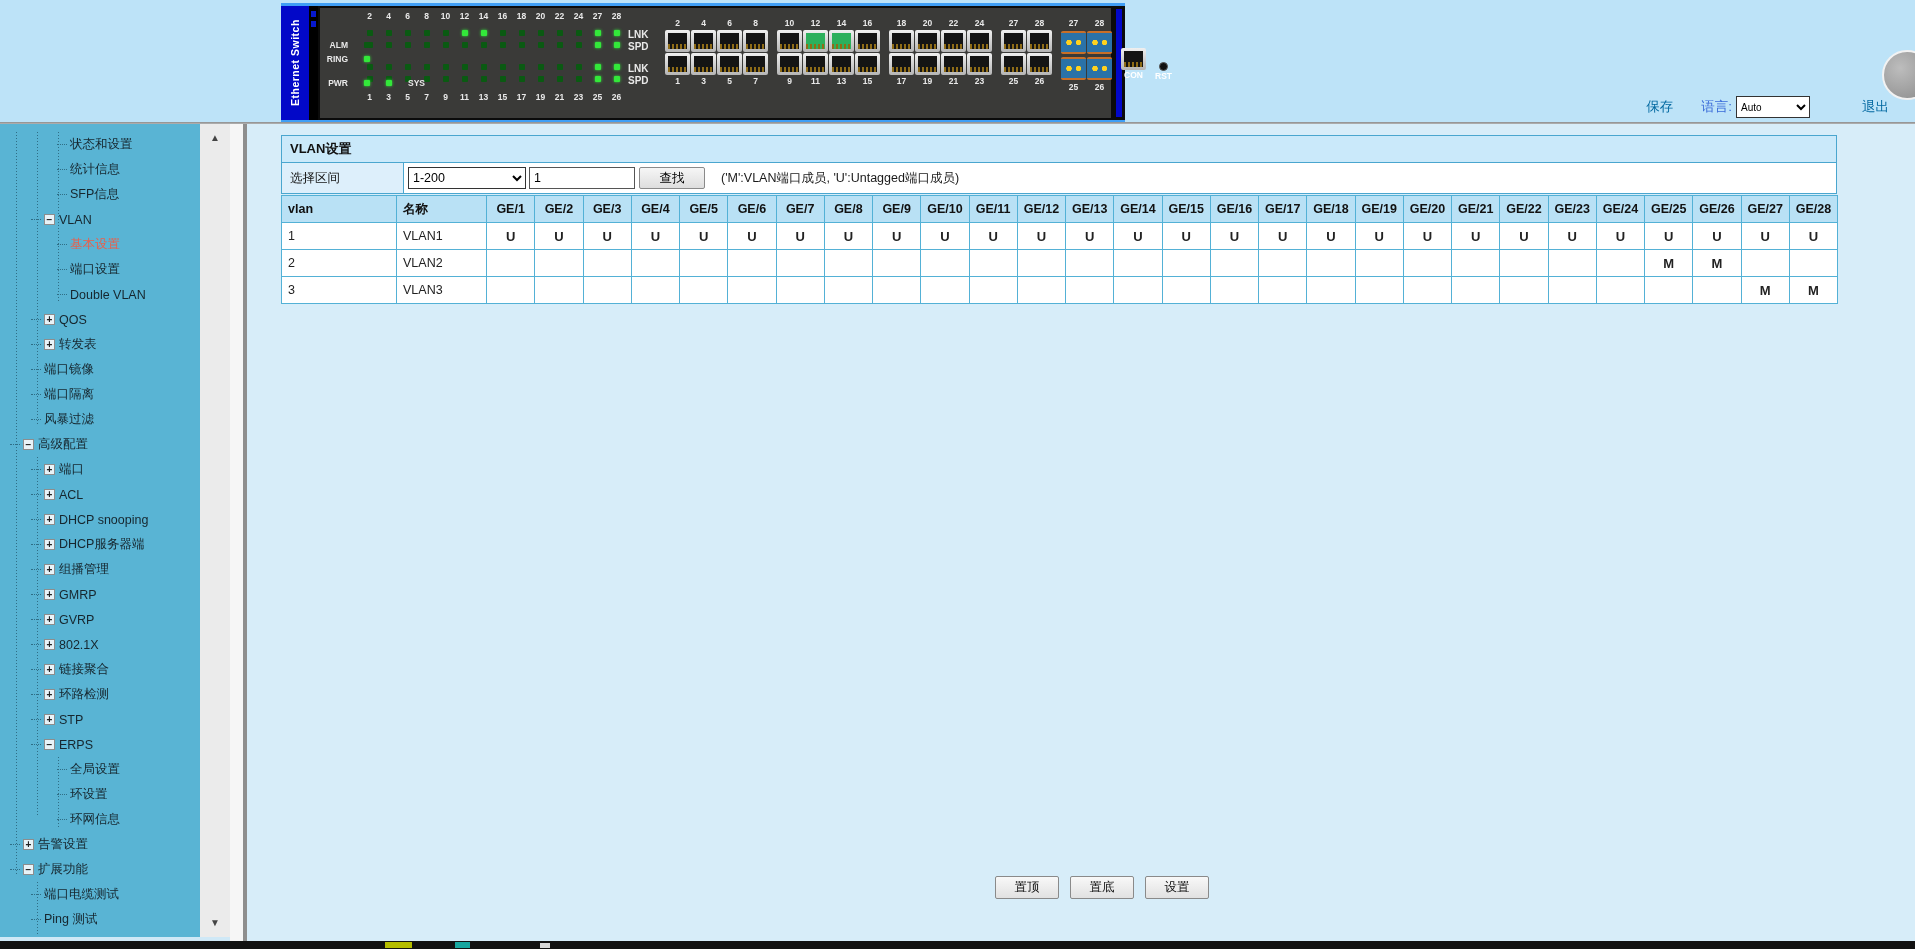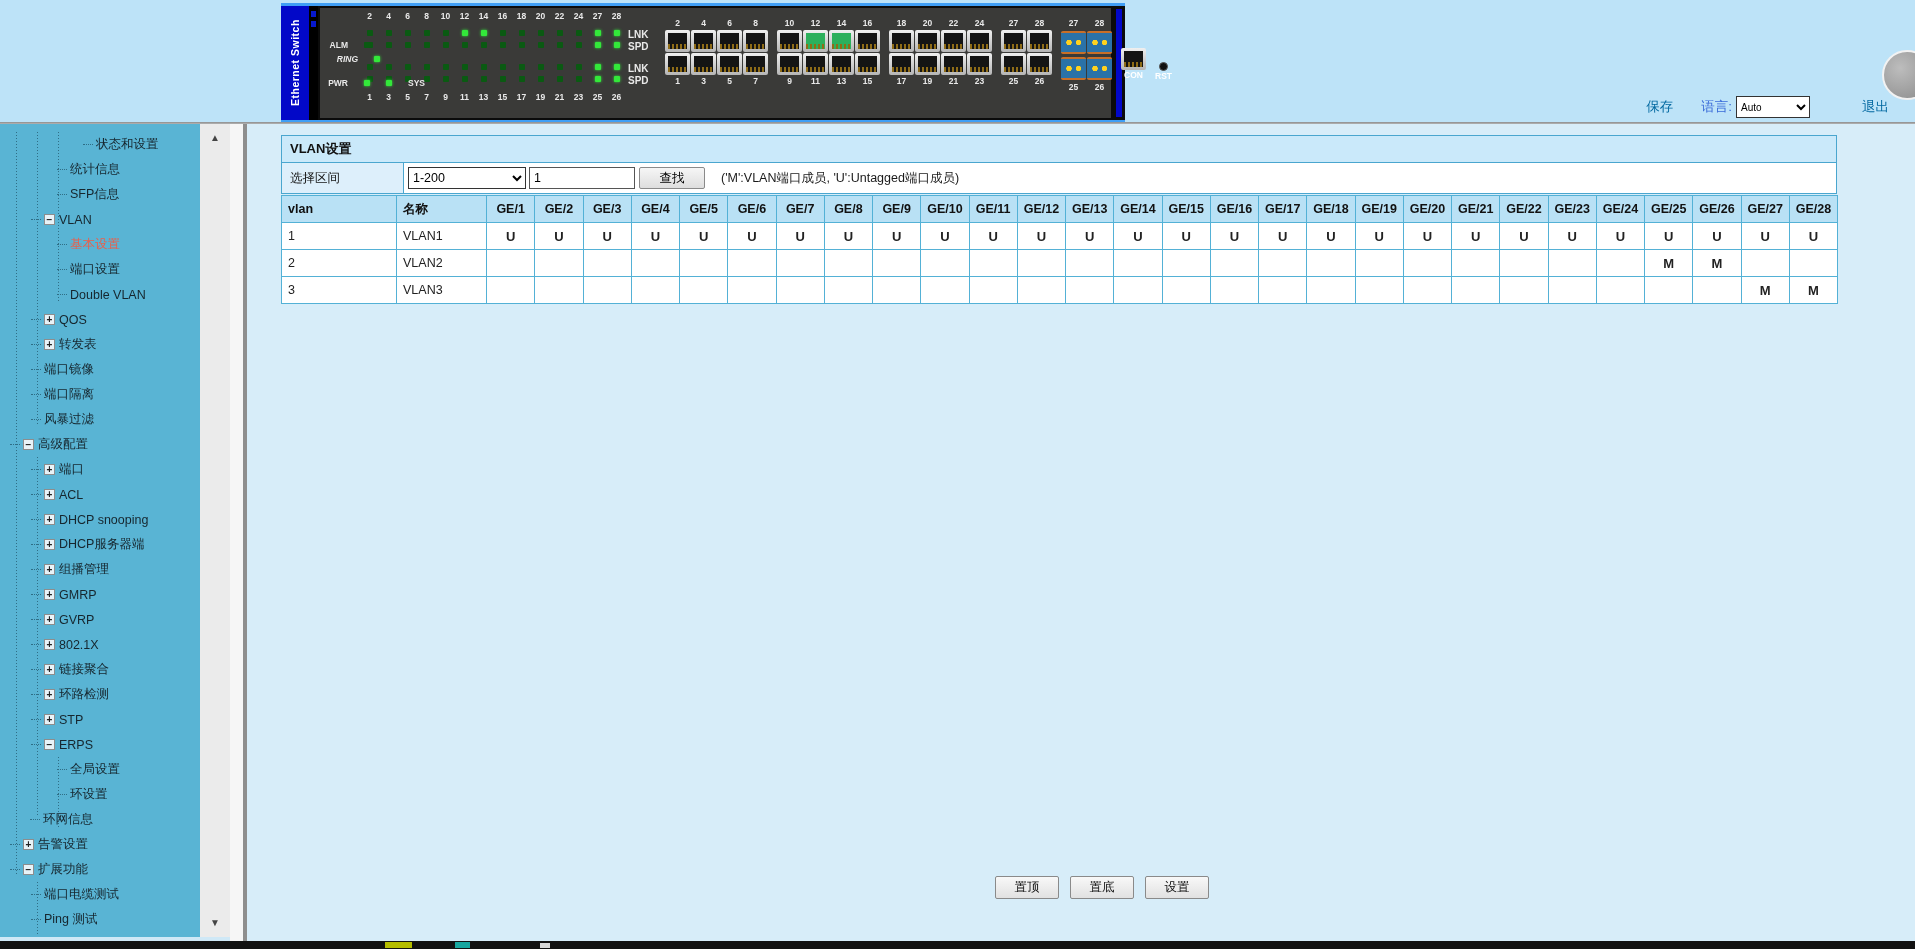--- a/index.html
+++ b/index.html
@@ -321,21 +321,21 @@
               <span class="sw-num">19</span>
               <span class="sw-num">21</span>
               <span class="sw-num">23</span>
               <span class="sw-num">25</span>
               <span class="sw-num">26</span>
             </div>
             <div class="statusline" style="left: 0px; top: 32px;">
               <span style="width: 28px; text-align: right;">ALM</span>
               <span class="led"></span>
             </div>
-            <div class="statusline" style="left: 10px; top: 46px; font-style: italic;">
+            <div class="statusline" style="left: 0px; top: 46px;">
               <span style="width: 28px; text-align: right;">RING</span>
               <span class="led on"></span>
             </div>
             <div class="statusline" style="left: 0px; top: 70px;">
               <span style="width: 28px; text-align: right;">PWR</span>
               <span class="led on"></span>
               <span class="led on"></span>
               <span>SYS</span>
             </div>
           </div>
@@ -496,21 +496,21 @@
       <a>退出</a>
     </div>
     <div id="float-circle"></div>
   </div>
 
   <div id="hdivider"></div>
 
   <div id="body-row">
     <div id="sidebar">
       <div id="tree">
-          <div class="tree-item" style="padding-left: 83px;">
+          <div class="tree-item" style="padding-left: 57px;">
             <span class="stub"></span>
             <span class="tlabel">状态和设置</span>
           </div>
           <div class="tree-item" style="padding-left: 57px;">
             <span class="stub"></span>
             <span class="tlabel">统计信息</span>
           </div>
           <div class="tree-item" style="padding-left: 57px;">
             <span class="stub"></span>
             <span class="tlabel">SFP信息</span>
@@ -620,21 +620,21 @@
             <span class="tlabel">ERPS</span>
           </div>
           <div class="tree-item" style="padding-left: 57px;">
             <span class="stub"></span>
             <span class="tlabel">全局设置</span>
           </div>
           <div class="tree-item" style="padding-left: 57px;">
             <span class="stub"></span>
             <span class="tlabel">环设置</span>
           </div>
-          <div class="tree-item" style="padding-left: 30px;">
+          <div class="tree-item" style="padding-left: 57px;">
             <span class="stub"></span>
             <span class="tlabel">环网信息</span>
           </div>
           <div class="tree-item" style="padding-left: 10px;">
             <span class="stub"></span>
             <span class="pmbox">+</span>
             <span class="tlabel">告警设置</span>
           </div>
           <div class="tree-item" style="padding-left: 10px;">
             <span class="stub"></span>

